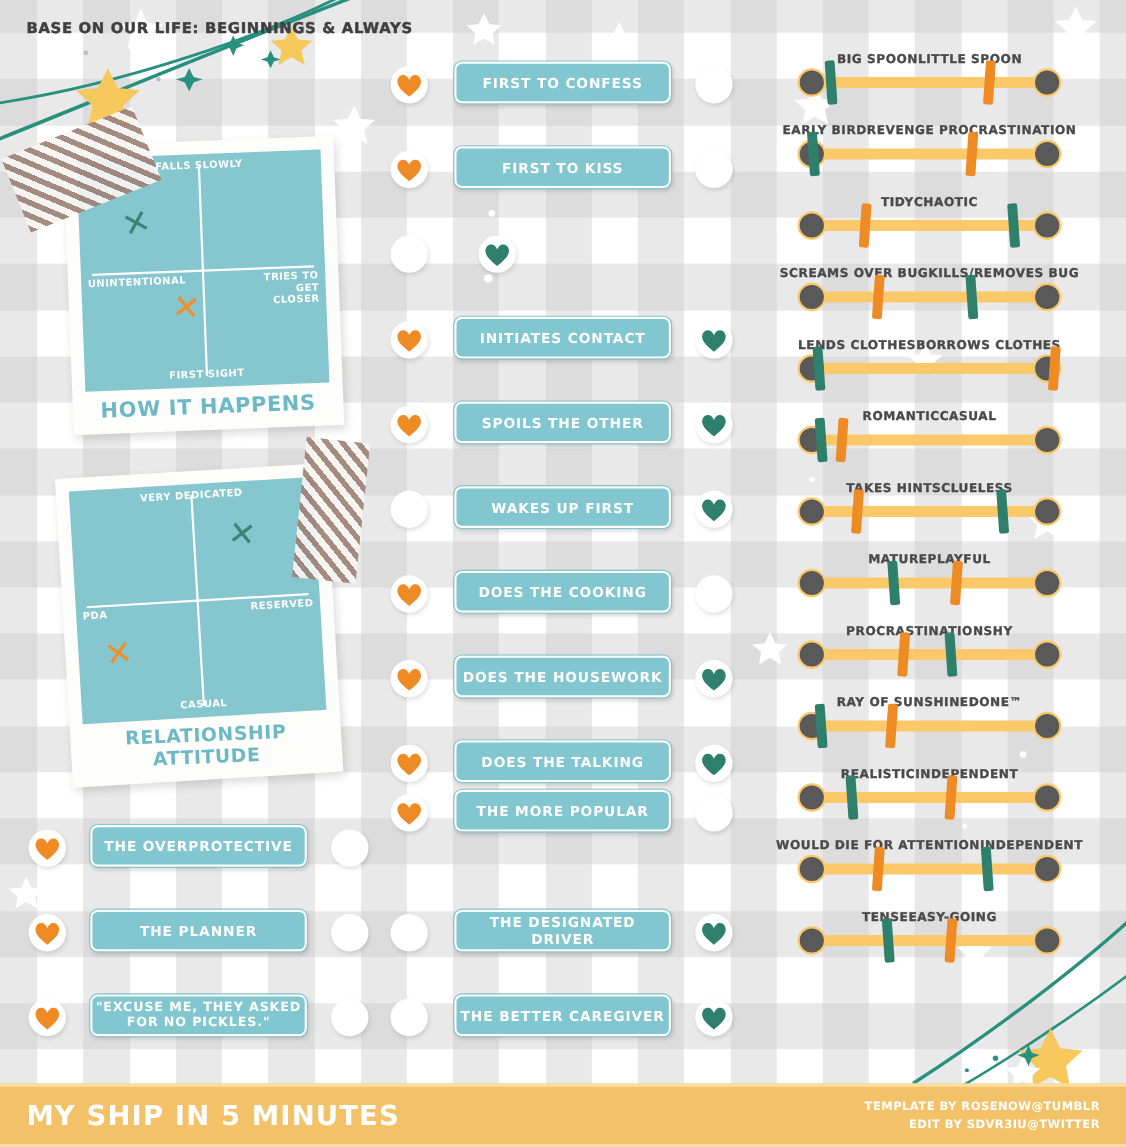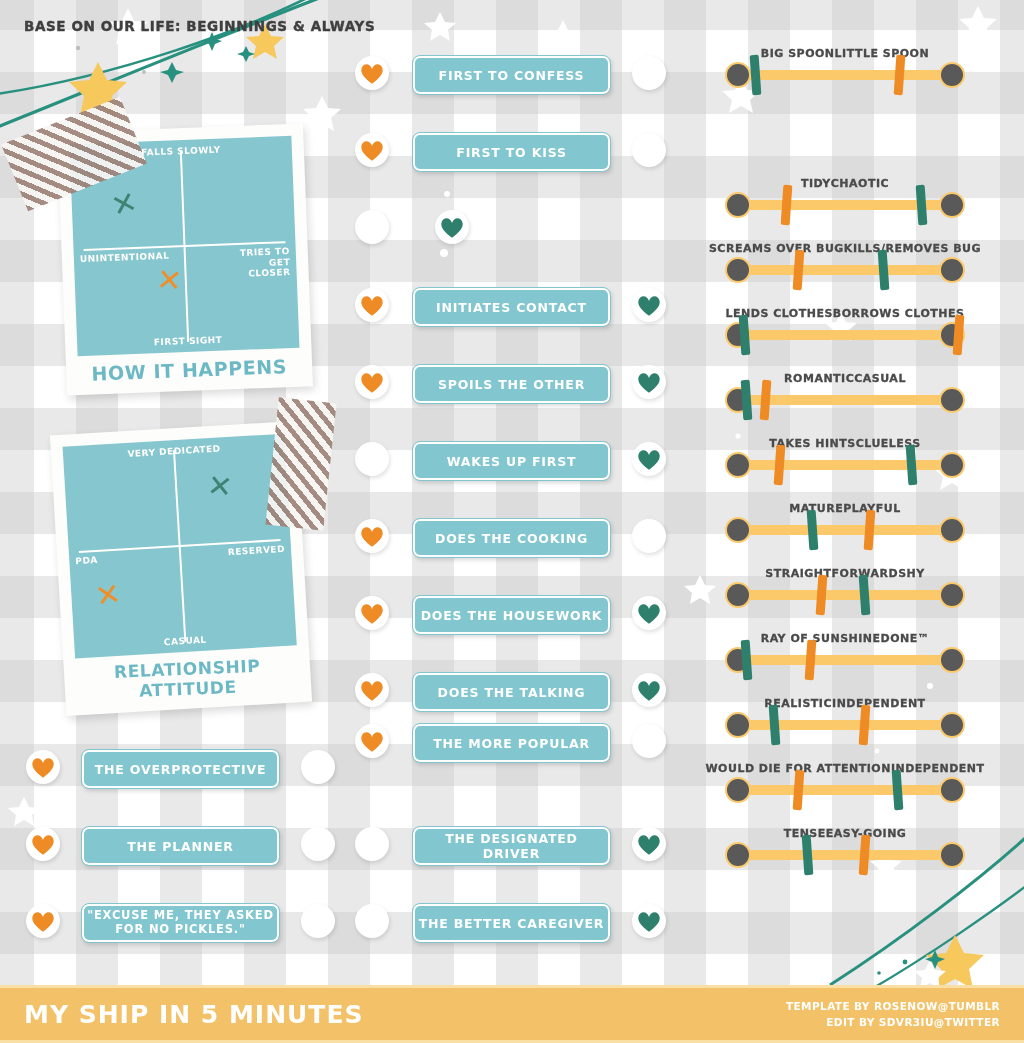--- a/index.html
+++ b/index.html
@@ -75,21 +75,21 @@
 
   .tape {
     position: absolute;
     background: repeating-linear-gradient(45deg,
       #9e8378 0px, #9e8378 5px, #f7f5f2 5px, #f7f5f2 11px);
     z-index: 5; opacity: 0.92;
   }
 
   
   .midcol { position: absolute; z-index: 5; }
-  .mrow { position: absolute; display: flex; align-items: flex-start; }
+  .mrow { position: absolute; display: flex; align-items: flex-end; }
   .circ {
     width: 34px; height: 34px; border-radius: 50%;
     background: #ffffff; box-shadow: 1px 2px 4px rgba(0,0,0,0.13);
     display: flex; align-items: center; justify-content: center;
     flex: 0 0 auto;
   }
   .pill {
     background: #82c6cf;
     border: 2.5px solid #ffffff;
     border-radius: 7px;
@@ -420,20 +420,31 @@
       <div class="slabels" style="left: -40px; right: -40px;">
         <span>BIG SPOON</span>
         <span>LITTLE SPOON</span>
       </div>
       <div class="strack"></div>
       <div class="sknob l"></div>
       <div class="sknob r"></div>
       <div class="smark teal" style="left: calc(12% - 4px); transform: rotate(-4deg);"></div>
       <div class="smark orange" style="left: calc(73% - 4px); transform: rotate(4deg);"></div>
     </div>
+    <div class="srow" style="top: 64px; left: 44px; width: 236px; height: 52px;">
+      <div class="slabels" style="left: -40px; right: -40px;">
+        <span>EARLY BIRD</span>
+        <span>REVENGE PROCRASTINATION</span>
+      </div>
+      <div class="strack"></div>
+      <div class="sknob l"></div>
+      <div class="sknob r"></div>
+      <div class="smark teal" style="left: calc(5% - 4px); transform: rotate(-4deg);"></div>
+      <div class="smark orange" style="left: calc(66% - 4px); transform: rotate(4deg);"></div>
+    </div>
     <div class="srow" style="top: 129px; left: 44px; width: 236px; height: 52px;">
       <div class="slabels" style="left: -40px; right: -40px;">
         <span>TIDY</span>
         <span>CHAOTIC</span>
       </div>
       <div class="strack"></div>
       <div class="sknob l"></div>
       <div class="sknob r"></div>
       <div class="smark orange" style="left: calc(25% - 4px); transform: rotate(4deg);"></div>
       <div class="smark teal" style="left: calc(82% - 4px); transform: rotate(-4deg);"></div>
@@ -488,21 +499,21 @@
         <span>CLUELESS</span>
       </div>
       <div class="strack"></div>
       <div class="sknob l"></div>
       <div class="sknob r"></div>
       <div class="smark orange" style="left: calc(22% - 4px); transform: rotate(4deg);"></div>
       <div class="smark teal" style="left: calc(78% - 4px); transform: rotate(-4deg);"></div>
     </div>
     <div class="srow" style="top: 519px; left: 44px; width: 236px; height: 52px;">
       <div class="slabels" style="left: -40px; right: -40px;">
-        <span>STRAIGHTFORWARD</span>
+        <span>PROCRASTINATION</span>
         <span>SHY</span>
       </div>
       <div class="strack"></div>
       <div class="sknob l"></div>
       <div class="sknob r"></div>
       <div class="smark orange" style="left: calc(40% - 4px); transform: rotate(4deg);"></div>
       <div class="smark teal" style="left: calc(58% - 4px); transform: rotate(-4deg);"></div>
     </div>
     <div class="srow" style="top: 584px; left: 44px; width: 236px; height: 52px;">
       <div class="slabels" style="left: -40px; right: -40px;">

